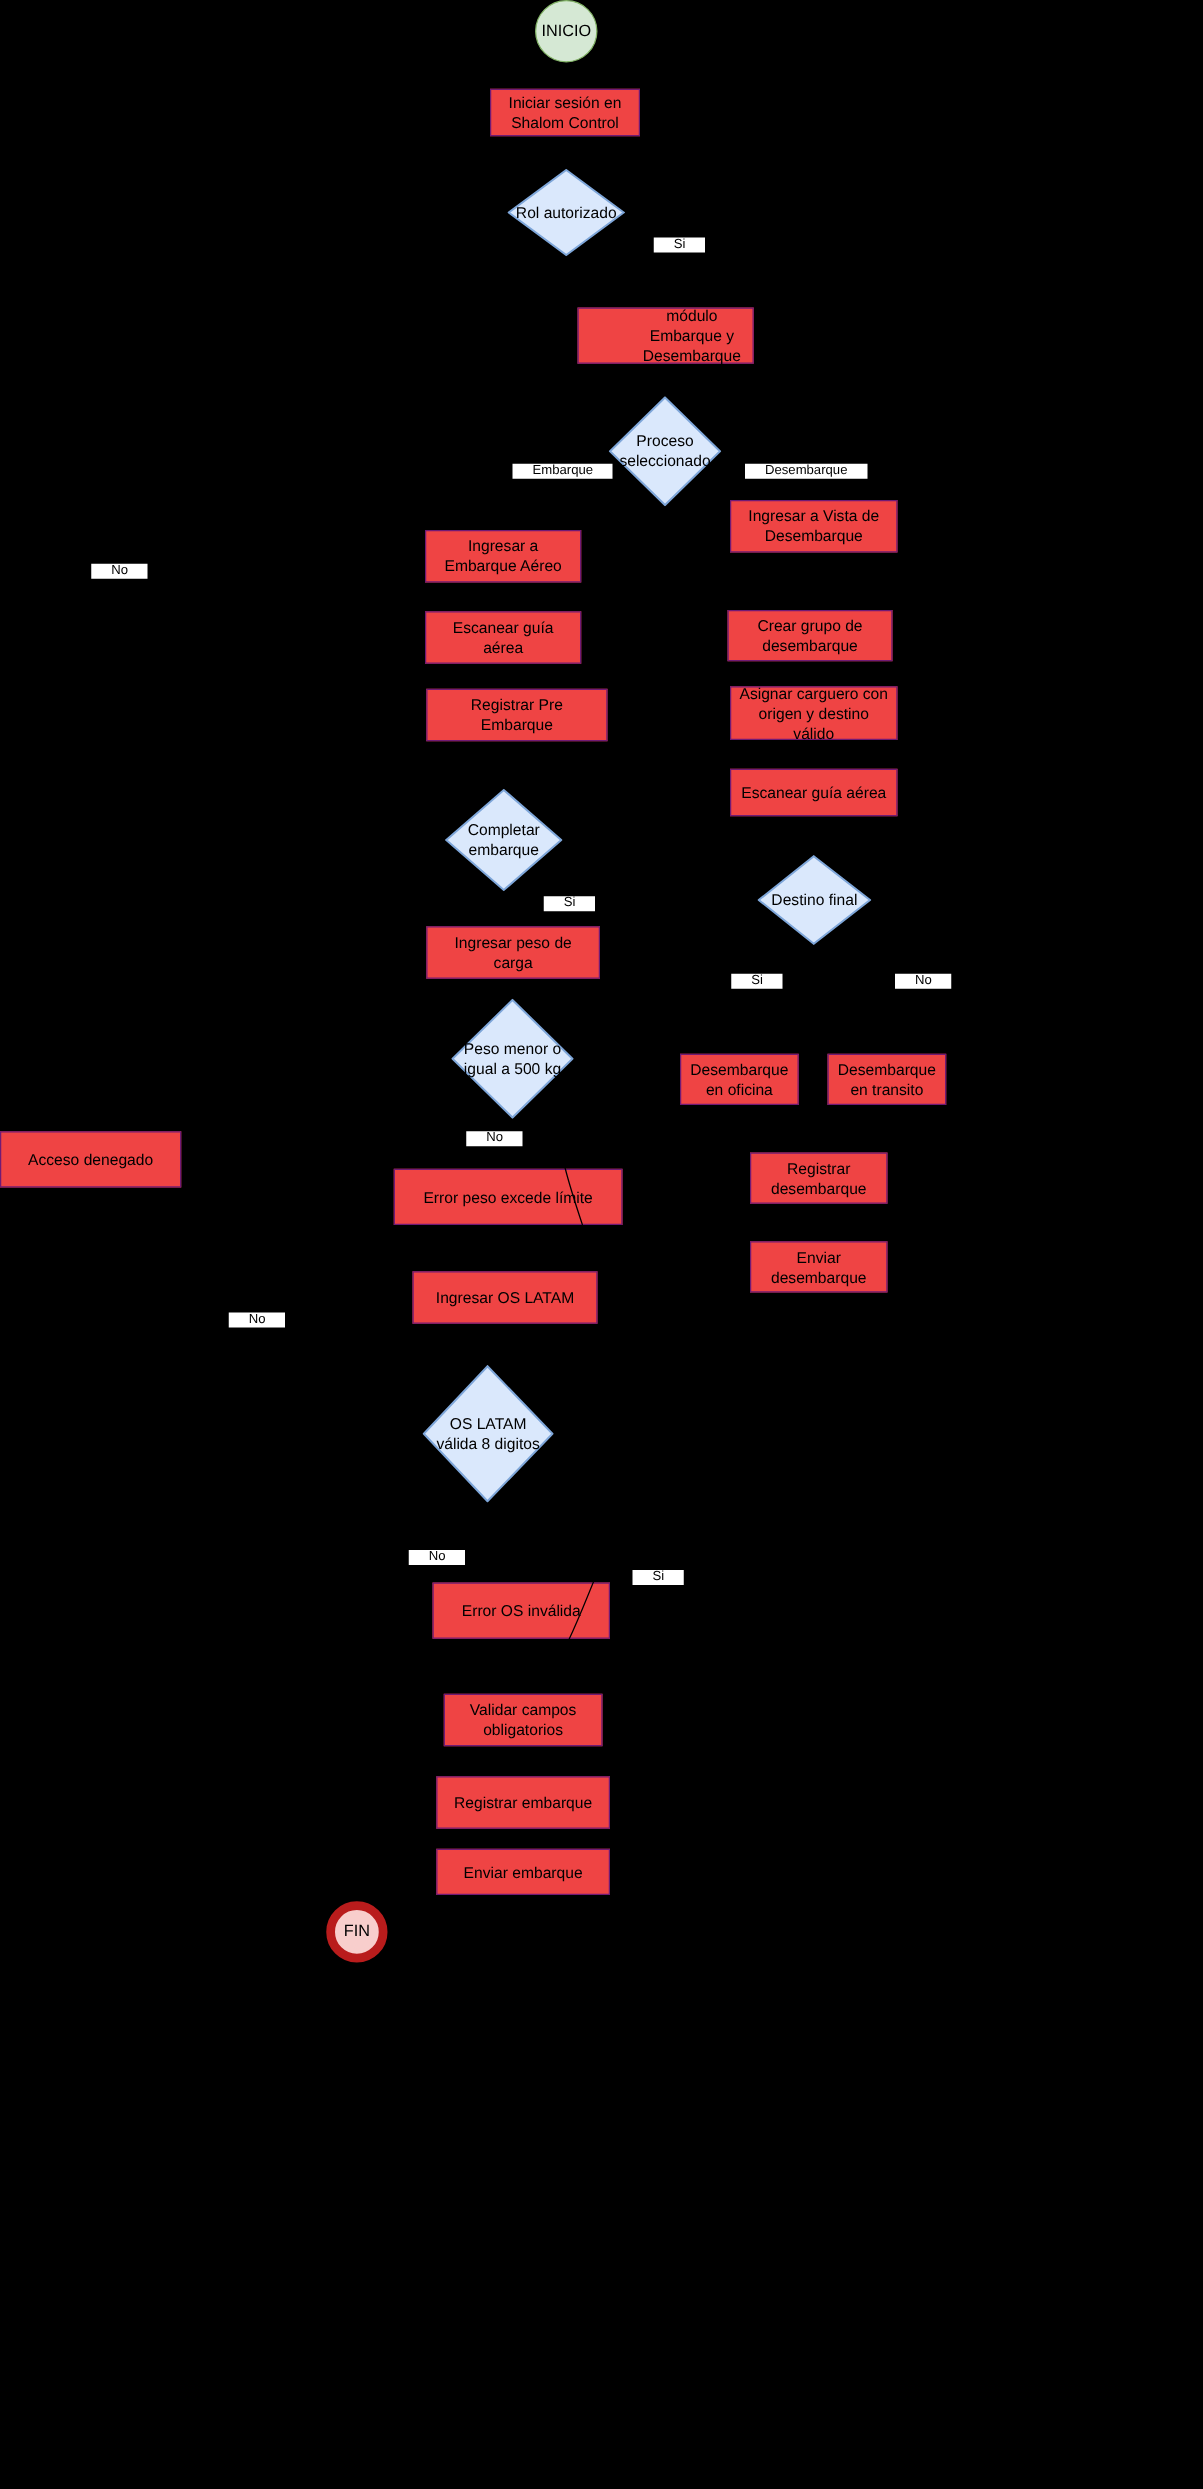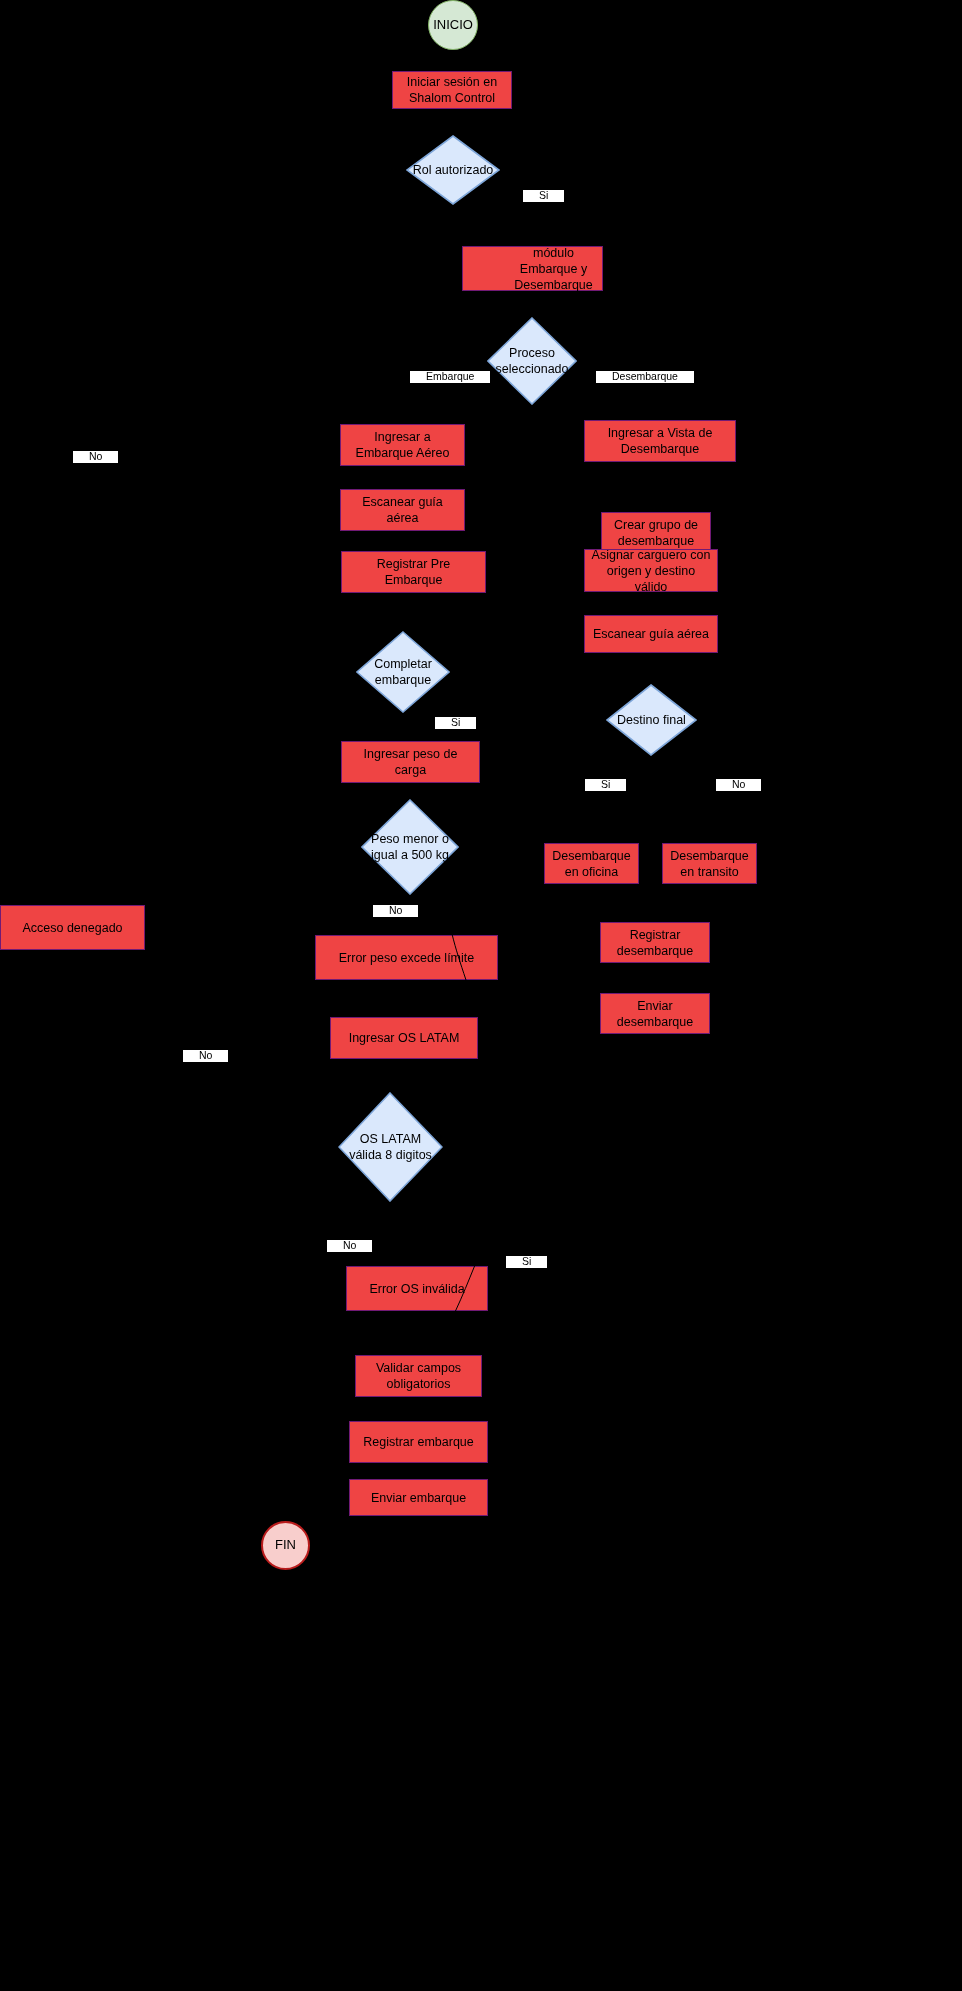--- a/index.html
+++ b/index.html
@@ -34,21 +34,21 @@
   .terminator {
     border-radius: 50%;
     font-size: 13px;
   }
   .start {
     background: #d5e8d4;
     border: 1px solid #82b366;
   }
   .end {
     background: #f8cecc;
-    border: 2px solid #b91c1c;
+    border: 7px solid #b91c1c;
   }
   .decision-wrap {
     position: absolute;
     box-sizing: border-box;
   }
   .decision-shape {
     position: absolute;
     inset: 0;
   }
   .decision-label {
@@ -236,25 +236,25 @@
   </div>
 
   <div class="node process" style="left:349px; top:1479px; width:139px; height:37px;">
     <span>Enviar embarque</span>
   </div>
 
   <div class="node terminator end" style="left:261px; top:1521px; width:49px; height:49px;">
     <span>FIN</span>
   </div>
 
-  <div class="node process" style="left:584px; top:420px; width:152px; height:42px;">
+  <div class="node process" style="left:584px; top:400px; width:134px; height:42px;">
     <span>Ingresar a Vista de Desembarque</span>
   </div>
 
-  <div class="node process" style="left:601px; top:488px; width:110px; height:41px;margin-top:24px;">
+  <div class="node process" style="left:582px; top:488px; width:132px; height:41px;">
     <span>Crear grupo de desembarque</span>
   </div>
 
   <div class="node process" style="left:584px; top:549px; width:134px; height:43px;">
     <span>Asignar carguero con origen y destino válido</span>
   </div>
 
   <div class="node process" style="left:584px; top:615px; width:134px; height:38px;">
     <span>Escanear guía aérea</span>
   </div>

